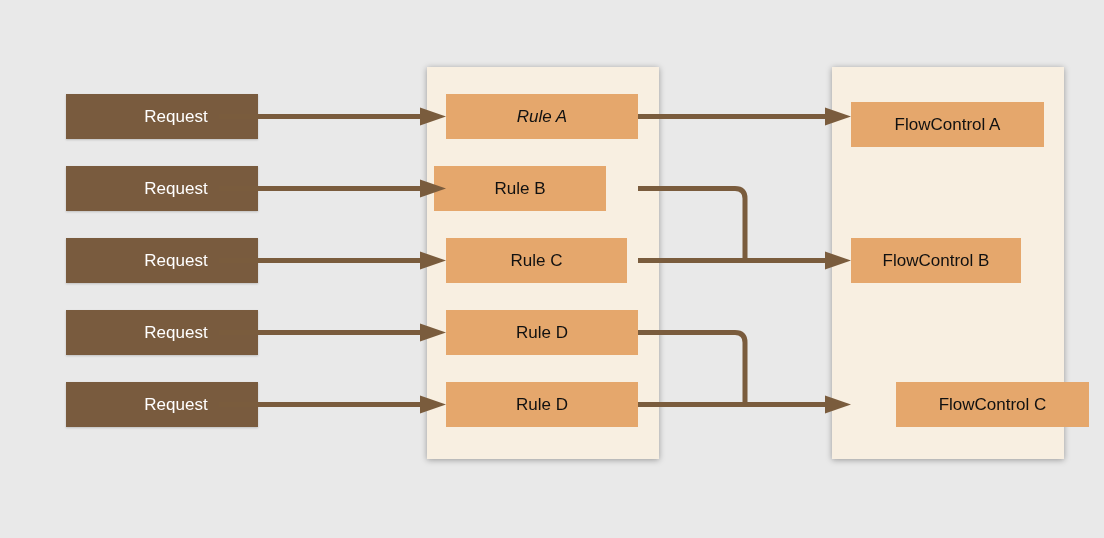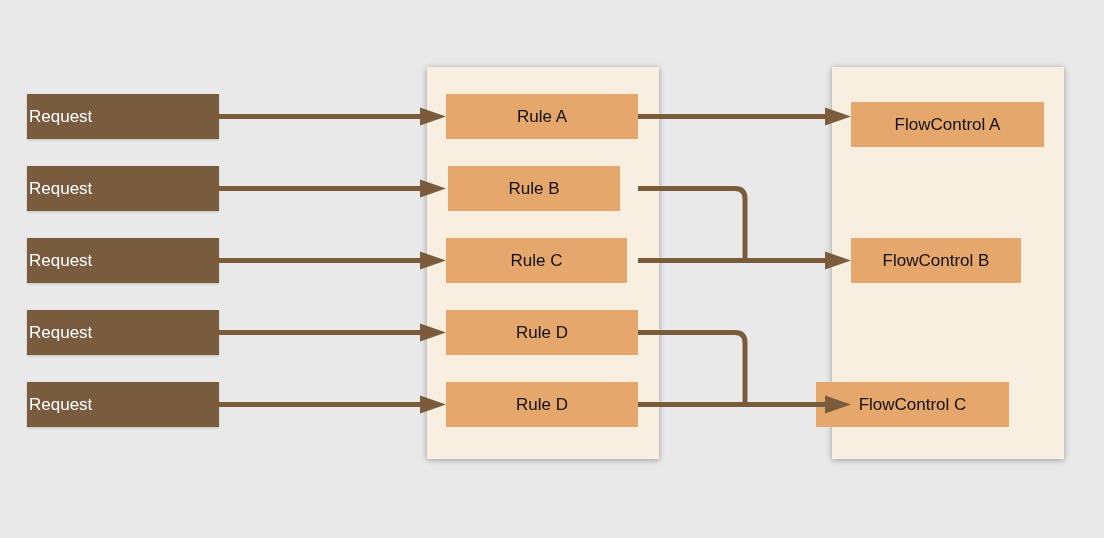--- a/index.html
+++ b/index.html
@@ -23,23 +23,24 @@
     position: absolute;
     height: 45px;
     display: flex;
     align-items: center;
     font-size: 17px;
     box-sizing: border-box;
   }
   .node.request {
     background: var(--request-fill, #795b3e);
     color: var(--request-text, #ffffff);
-    justify-content: flex-start;
-    padding-left: 2px;
+    justify-content: center;
+    padding-left: 28px;
     box-shadow: 0 1px 2px rgba(0,0,0,0.18);
+    margin-left: 39px;
   }
   .node.rule, .node.flow {
     background: var(--node-fill, #e5a76c);
     color: var(--node-text, #111111);
     justify-content: center;
   }
   #edge-layer {
     position: absolute;
     left: 0;
     top: 0;
@@ -61,42 +62,42 @@
       </div>
       <div class="node request" style="left: 27px; top: 238px; width: 192px;">
         <span>Request</span>
       </div>
       <div class="node request" style="left: 27px; top: 310px; width: 192px;">
         <span>Request</span>
       </div>
       <div class="node request" style="left: 27px; top: 382px; width: 192px;">
         <span>Request</span>
       </div>
-      <div class="node rule" style="left: 446px; top: 94px; width: 192px;">
+      <div class="node rule" style="left: 446px; top: 94px; width: 192px; font-style: italic;">
         <span>Rule A</span>
       </div>
-      <div class="node rule" style="left: 448px; top: 166px; width: 172px;">
+      <div class="node rule" style="left: 434px; top: 166px; width: 172px;">
         <span>Rule B</span>
       </div>
       <div class="node rule" style="left: 446px; top: 238px; width: 181px;">
         <span>Rule C</span>
       </div>
       <div class="node rule" style="left: 446px; top: 310px; width: 192px;">
         <span>Rule D</span>
       </div>
       <div class="node rule" style="left: 446px; top: 382px; width: 192px;">
         <span>Rule D</span>
       </div>
       <div class="node flow" style="left: 851px; top: 94px; width: 193px; margin-top: 8px;">
         <span>FlowControl A</span>
       </div>
       <div class="node flow" style="left: 851px; top: 238px; width: 170px;">
         <span>FlowControl B</span>
       </div>
-      <div class="node flow" style="left: 816px; top: 382px; width: 193px;">
+      <div class="node flow" style="left: 896px; top: 382px; width: 193px;">
         <span>FlowControl C</span>
       </div>
     </div>
   <svg id="edge-layer" width="1104" height="538">
       <path d="M 219 116.5 H 424" fill="none" stroke="#7a5c3d" stroke-width="5"></path>
       <polygon points="446,116.5 420,107.5 420,125.5" fill="#7a5c3d"></polygon>
       <path d="M 219 188.5 H 424" fill="none" stroke="#7a5c3d" stroke-width="5"></path>
       <polygon points="446,188.5 420,179.5 420,197.5" fill="#7a5c3d"></polygon>
       <path d="M 219 260.5 H 424" fill="none" stroke="#7a5c3d" stroke-width="5"></path>
       <polygon points="446,260.5 420,251.5 420,269.5" fill="#7a5c3d"></polygon>

